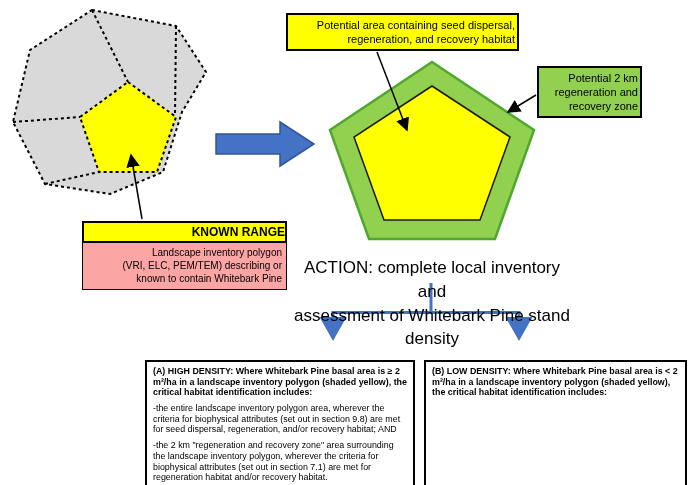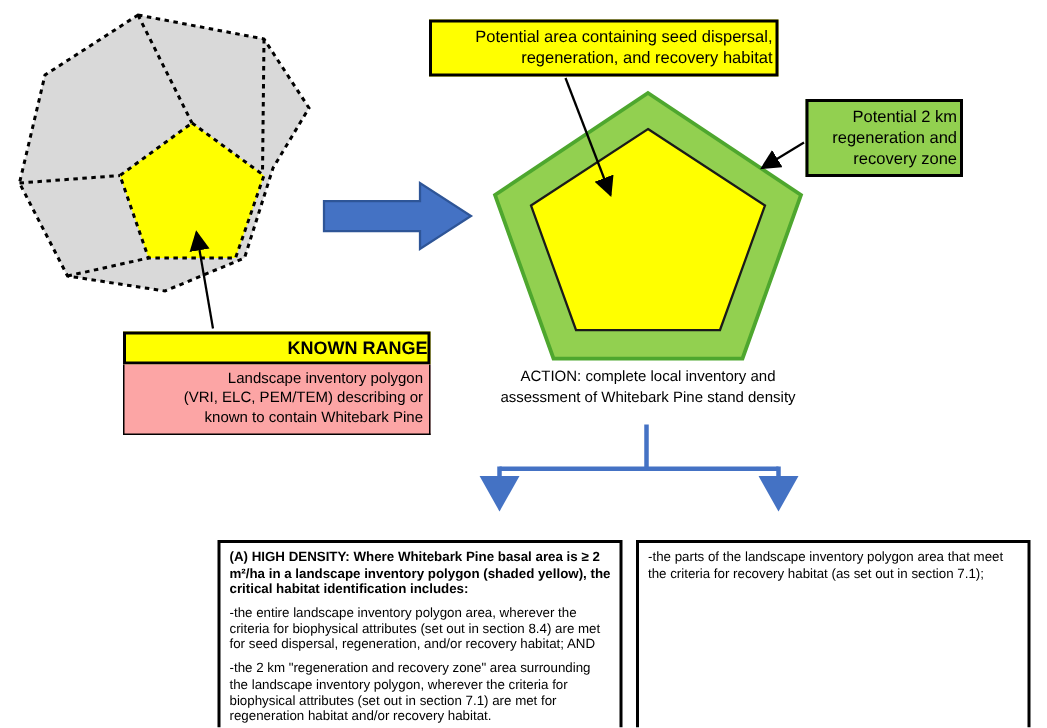--- a/index.html
+++ b/index.html
@@ -13,22 +13,22 @@
     font-size:11px; line-height:1.28; padding:3px 2px; white-space:pre-line;
   }
   .seed { left:286px; top:13px; width:233px; background:#FFFF00; }
   .zone { left:537px; top:66px; width:105px; background:#92D050; }
 
   .known-range { position:absolute; left:42px; top:221px; width:205px; text-align:right;margin-left:40px; }
   .kr-title { background:#FFFF00; border:2px solid #000; font-weight:bold; font-size:12px; padding:2px 0; }
   .kr-body  { background:#fca5a5; border:1px solid #000; border-top:none; font-size:10px;
               padding:3px 4px 4px; line-height:1.3; white-space:pre-line; }
 
-  .action { position:absolute; left:292px; top:245px; width:280px; text-align:center;
-            font-size:10px; line-height:1.4; white-space:pre-line; }
+  .action { position:absolute; left:292px; top:256px; width:280px; text-align:center;
+            font-size:17px; line-height:1.4; white-space:pre-line; }
 
   .dbox { position:absolute; top:360px; height:128px; border:2px solid #000; background:#fff;
           font-size:8.9px; line-height:1.2; padding:4px 6px; }
   .box-a { left:145px; width:270px; }
   .box-b { left:424px; width:263px; }
   .dbox p { margin:0 0 5px 0; }
   .dhead { font-weight:bold; }
 </style>
 </head>
 <body>
@@ -85,21 +85,21 @@
     <div class="kr-body">Landscape inventory polygon
 (VRI, ELC, PEM/TEM) describing or
 known to contain Whitebark Pine</div>
   </div>
 
   <div class="action">ACTION: complete local inventory and
 assessment of Whitebark Pine stand density</div>
 
   <div class="dbox box-a">
     <p class="dhead">(A) HIGH DENSITY: Where Whitebark Pine basal area is ≥ 2 m²/ha in a landscape inventory polygon (shaded yellow), the critical habitat identification includes:</p>
-    <p>-the entire landscape inventory polygon area, wherever the criteria for biophysical attributes (set out in section 8.4) are met for seed dispersal, regeneration, and/or recovery habitat; AND</p>
+    <p>-the entire landscape inventory polygon area, wherever the criteria for biophysical attributes (set out in section 9.8) are met for seed dispersal, regeneration, and/or recovery habitat; AND</p>
     <p>-the 2 km "regeneration and recovery zone" area surrounding the landscape inventory polygon, wherever the criteria for biophysical attributes (set out in section 7.1) are met for regeneration habitat and/or recovery habitat.</p>
   </div>
 
   <div class="dbox box-b">
-    <p>-the parts of the landscape inventory polygon area that meet the criteria for recovery habitat (as set out in section 7.1);</p>
+    <p class="dhead">(B) LOW DENSITY: Where Whitebark Pine basal area is &lt; 2 m²/ha in a landscape inventory polygon (shaded yellow), the critical habitat identification includes:</p>
   </div>
 
 </div>
 
 </body></html>

